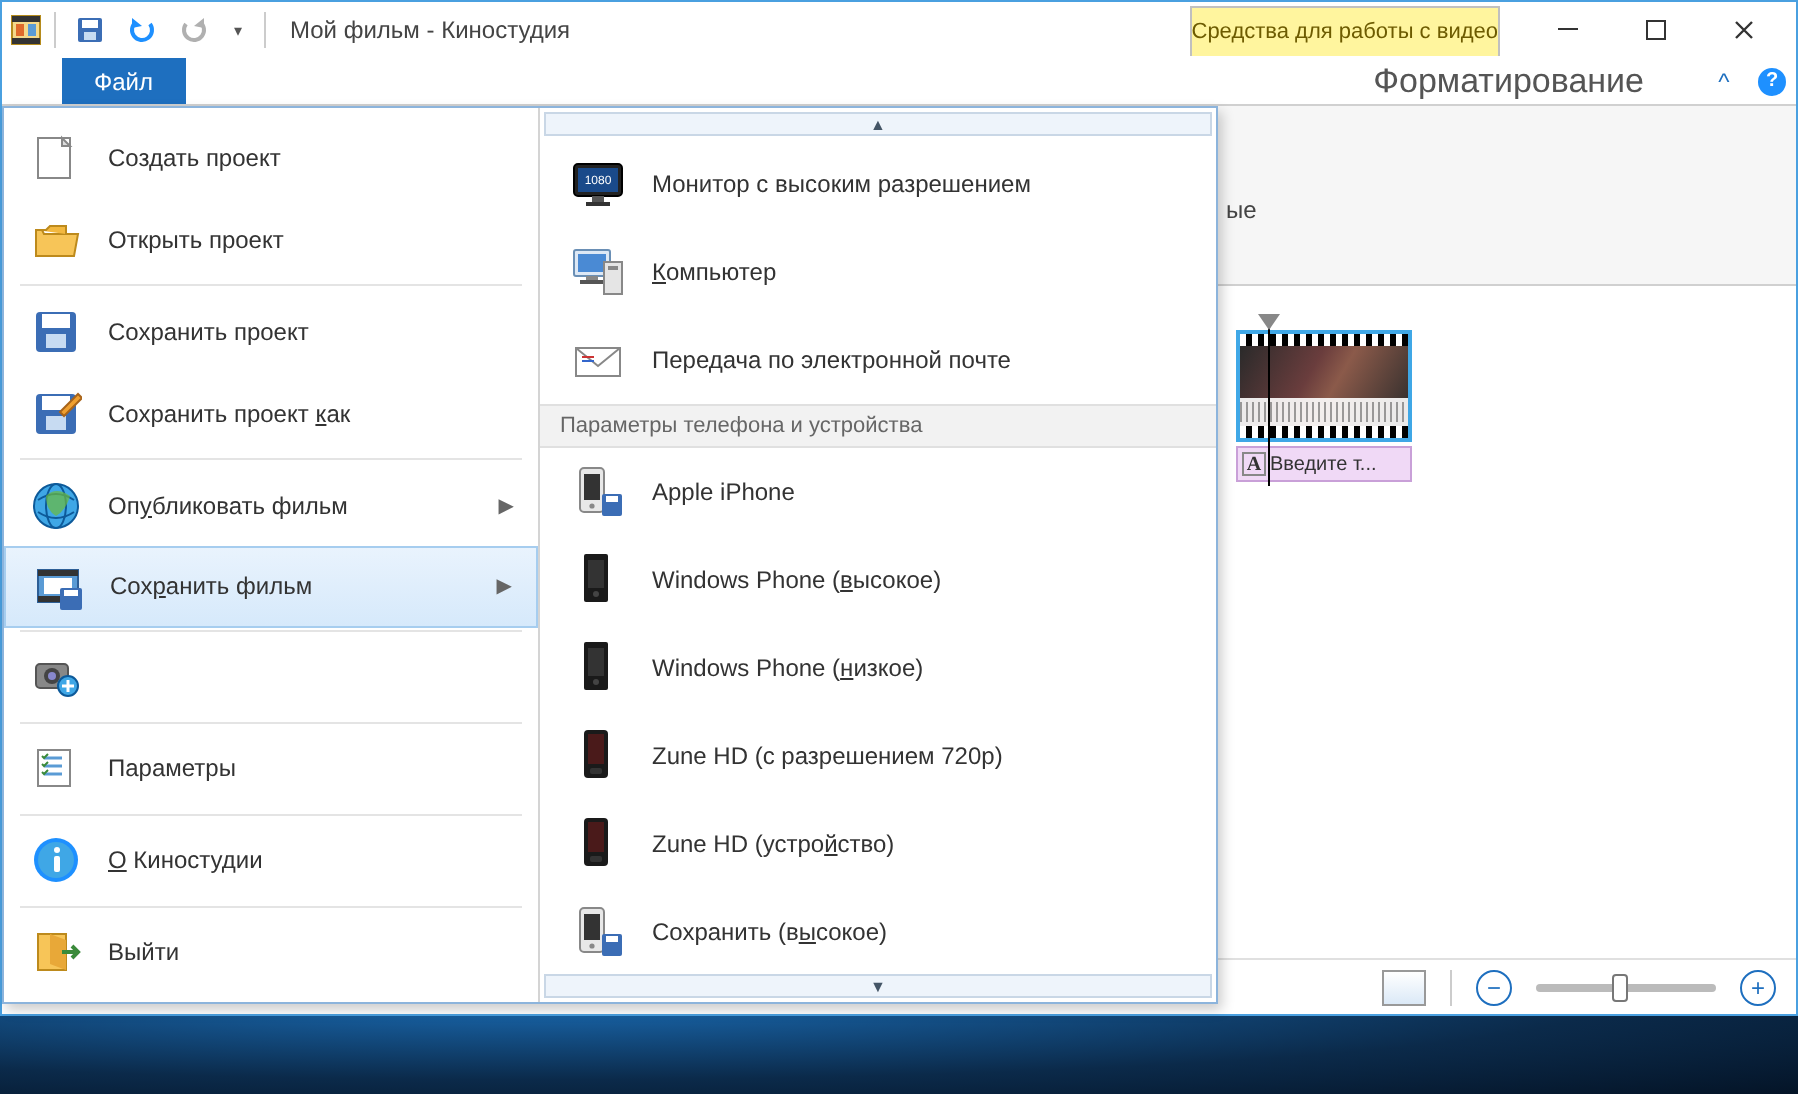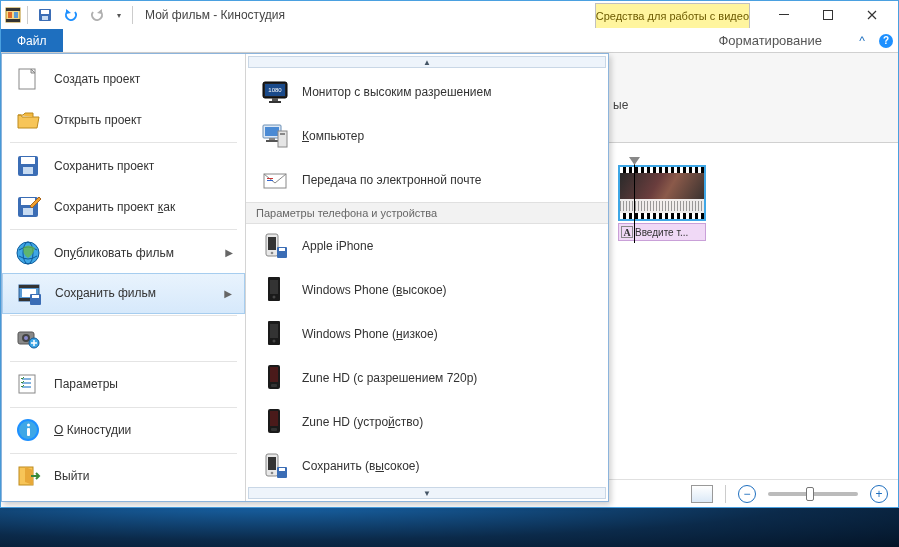--- a/index.html
+++ b/index.html
@@ -9,24 +9,24 @@
   .app-icon { width: 16px; height: 16px; }
   .tb-sep { width: 1px; height: 18px; background: #ccc; margin: 0 2px; }
   .qat-btn { width: 22px; height: 22px; display: flex; align-items: center; justify-content: center; border-radius: 2px; }
   .title-text { font-size: 12px; color: #444; margin-left: 6px; }
   .ctx-tabs { display: flex; margin-left: auto; }
   .ctx-tab { font-size: 11px; padding: 6px 0; border: 1px solid #c0c0c0; border-bottom: none; }
   .ctx-video { background: #fff59e; color: #6d5b00; }
   .ctx-other { background: #e9c6f2; color: #7a3a8e; }
   .win-controls { display: flex; margin-left: 8px; }
   .win-btn { width: 44px; height: 28px; display: flex; align-items: center; justify-content: center; font-size: 14px; color: #333; }
-  .ribbon-row { height: 24px; display: flex; align-items: stretch; border-bottom: 1px solid #d0d0d0; }
+  .ribbon-row { height: 24px; display: flex; align-items: stretch; border-bottom: 1px solid #d0d0d0; padding-left: 30px; }
   .file-tab { background: #1e6fbf; color: #fff; font-size: 12px; padding: 0 16px; display: flex; align-items: center; }
   .ribbon-filler { flex: 1; }
-  .fmt-tab { font-size: 13px; color: #555; padding: 0 28px; display: flex; align-items: center; }
+  .fmt-tab { font-size: 17px; color: #555; padding: 0 28px; display: flex; align-items: center; }
   .collapse { width: 24px; display: flex; align-items: center; justify-content: center; color: #1e6fbf; font-size: 12px; }
   .help { width: 24px; display: flex; align-items: center; justify-content: center; }
   .help-circle { width: 14px; height: 14px; border-radius: 50%; background: #1e90ff; color: #fff; font-size: 10px; display: flex; align-items: center; justify-content: center; font-weight: bold; }
   .content { position: relative; height: calc(100% - 52px); }
   .ribbon-bg { position: absolute; top: 0; left: 0; right: 0; height: 90px; background: #f6f6f6; border-bottom: 1px solid #d0d0d0; }
   .clips { position: absolute; top: 112px; left: 617px; display: flex; flex-direction: column; align-items: flex-start; }
   .clip-main { width: 88px; height: 56px; border: 2px solid #3fa7e6; position: relative; background: #443; }
   .film-strip { position: absolute; left: 0; right: 0; height: 6px; background: repeating-linear-gradient(90deg, #fff 0 3px, #000 3px 6px); }
   .film-top { top: 0; } .film-bot { bottom: 0; }
   .clip-img { position: absolute; top: 6px; bottom: 6px; left: 0; right: 0; background: linear-gradient(120deg,#2a2a2a,#6a3d3d 40%,#8b5a4a 55%,#2a2a2a); }
@@ -36,21 +36,21 @@
   .play-cursor::before { content:""; position:absolute; top:-4px; left:-5px; width:11px; height:8px; background:#888; clip-path: polygon(0 0,100% 0,50% 100%); }
   .caption-clip { margin-top: 2px; width: 88px; height: 18px; border: 1px solid #c9a0d8; background: #f0d9f6; display: flex; align-items: center; font-size: 10px; color: #333; gap: 2px; padding: 0 2px; overflow: hidden; white-space: nowrap; }
   .cap-A { border: 1px solid #888; width: 12px; height: 12px; display:flex; align-items:center; justify-content:center; font-family: "Times New Roman", serif; font-weight: bold; font-size: 10px; }
   .lbl-nye { position: absolute; top: 45px; left: 612px; font-size: 12px; color: #444; }
   .bottom-bar { position: absolute; left: 0; right: 0; bottom: 0; height: 28px; border-top: 1px solid #e0e0e0; display: flex; align-items: center; justify-content: flex-end; padding: 0 10px; gap: 12px; }
   .thumb-toggle { width: 22px; height: 18px; border: 1px solid #999; background: linear-gradient(#fff,#dbe9f7); }
   .zoom-btn { width: 18px; height: 18px; border-radius: 50%; border: 1px solid #1e6fbf; color: #1e6fbf; display:flex; align-items:center; justify-content:center; font-size: 12px; background:#fff; }
   .slider { width: 90px; height: 4px; background: #bbb; border-radius: 2px; position: relative; }
   .slider-thumb { position: absolute; top: -5px; left: 38px; width: 8px; height: 14px; background: #fff; border: 1px solid #777; border-radius: 2px; }
   .file-menu { position: absolute; top: 52px; left: 0; width: 608px; height: 449px; background: #fff; border: 1px solid #8cb4dc; box-shadow: 2px 3px 6px rgba(0,0,0,.2); display: flex; z-index: 10; }
-  .fm-left { width: 244px; border-right: 1px solid #d4d4d4; padding: 4px 0; display: flex; flex-direction: column; }
+  .fm-left { width: 268px; border-right: 1px solid #d4d4d4; padding: 4px 0; display: flex; flex-direction: column; }
   .fm-item { display: flex; align-items: center; gap: 12px; height: 42px; padding: 0 12px; font-size: 12px; color: #333; position: relative; }
   .fm-item.selected { background: linear-gradient(#e9f3fd,#d6e9fb); border: 1px solid #a6cdef; margin: -1px 0; }
   .fm-item .arrow { margin-left: auto; font-size: 10px; color: #666; }
   .fm-left .hr { height: 1px; background: #e4e4e4; margin: 2px 8px; }
   .fm-icon, .sm-icon { width: 28px; height: 28px; display: flex; align-items: center; justify-content: center; flex-shrink: 0; }
   .fm-right { flex: 1; display: flex; flex-direction: column; }
   .scroll-btn { height: 12px; border: 1px solid #c9d7e6; background: #eef4fb; display:flex; align-items:center; justify-content:center; font-size: 8px; color: #456; margin: 2px; }
   .sm-list { flex: 1; overflow: hidden; }
   .sm-item { display: flex; align-items: center; gap: 14px; height: 44px; padding: 0 14px; font-size: 12px; color: #333; }
   .sm-header { font-size: 11px; color: #666; padding: 4px 10px; background: #f2f2f2; border-top: 1px solid #e0e0e0; border-bottom: 1px solid #e0e0e0; }

